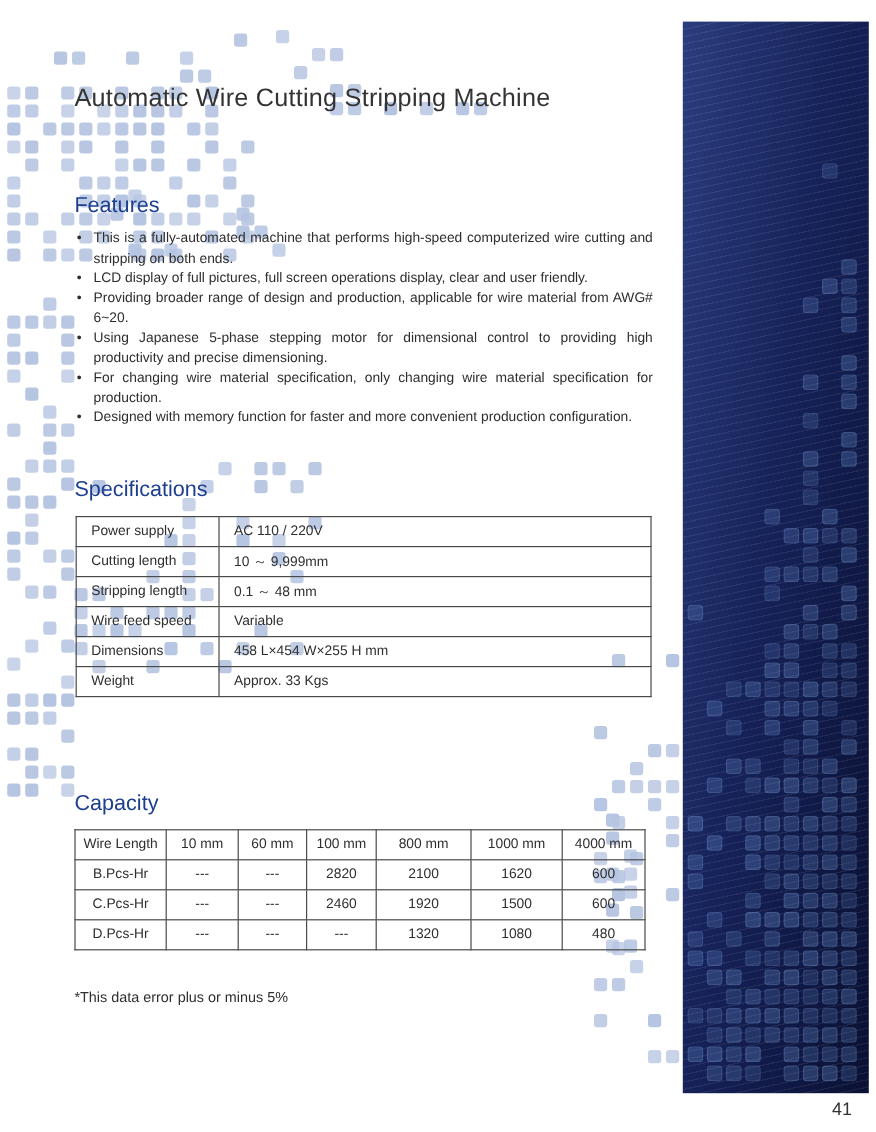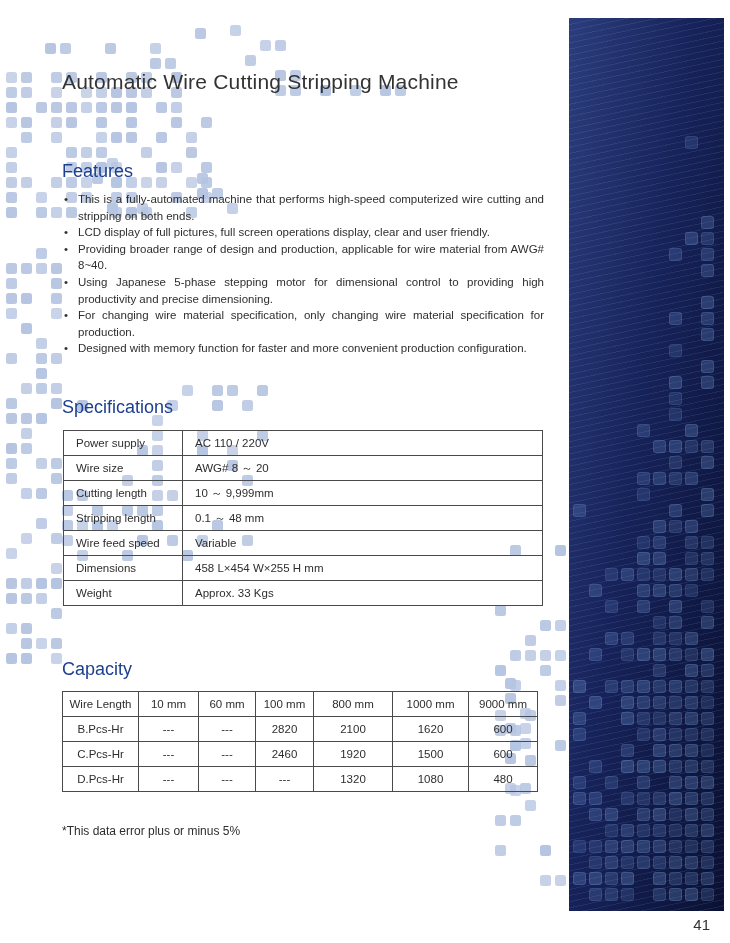--- a/index.html
+++ b/index.html
@@ -494,36 +494,32 @@
     </div>
 
   <div class="content">
 
     <h2 class="subtitle">Automatic Wire Cutting Stripping Machine</h2>
 
     <h3 class="sec-heading" id="features-heading">Features</h3>
     <ul class="features-list">
       <li>This is a fully-automated machine that performs high-speed computerized wire cutting and stripping on both ends.</li>
       <li>LCD display of full pictures, full screen operations display, clear and user friendly.</li>
-      <li>Providing broader range of design and production, applicable for wire material from AWG# 8~40.</li>
+      <li>Providing broader range of design and production, applicable for wire material from AWG# 6~20.</li>
       <li>Using Japanese 5-phase stepping motor for dimensional control to providing high productivity and precise dimensioning.</li>
       <li>For changing wire material specification, only changing wire material specification for production.</li>
       <li>Designed with memory function for faster and more convenient production configuration.</li>
     </ul>
 
     <h3 class="sec-heading" id="specs-heading">Specifications</h3>
     <table class="spec-table">
       <tbody>
         <tr>
           <td class="spec-label">Power supply</td>
           <td>AC 110 / 220V</td>
-        </tr>
-        <tr>
-          <td class="spec-label">Wire size</td>
-          <td>AWG# 8 ～ 20</td>
         </tr>
         <tr>
           <td class="spec-label">Cutting length</td>
           <td>10 ～ 9,999mm</td>
         </tr>
         <tr>
           <td class="spec-label">Stripping length</td>
           <td>0.1 ～ 48 mm</td>
         </tr>
         <tr>
@@ -553,21 +549,21 @@
           <col style="width:69px">
       </colgroup>
       <thead>
         <tr>
           <th>Wire Length</th>
           <th>10 mm</th>
           <th>60 mm</th>
           <th>100 mm</th>
           <th>800 mm</th>
           <th>1000 mm</th>
-          <th>9000 mm</th>
+          <th>4000 mm</th>
         </tr>
       </thead>
       <tbody>
         <tr>
           <td>B.Pcs-Hr</td>
           <td>---</td>
           <td>---</td>
           <td>2820</td>
           <td>2100</td>
           <td>1620</td>

